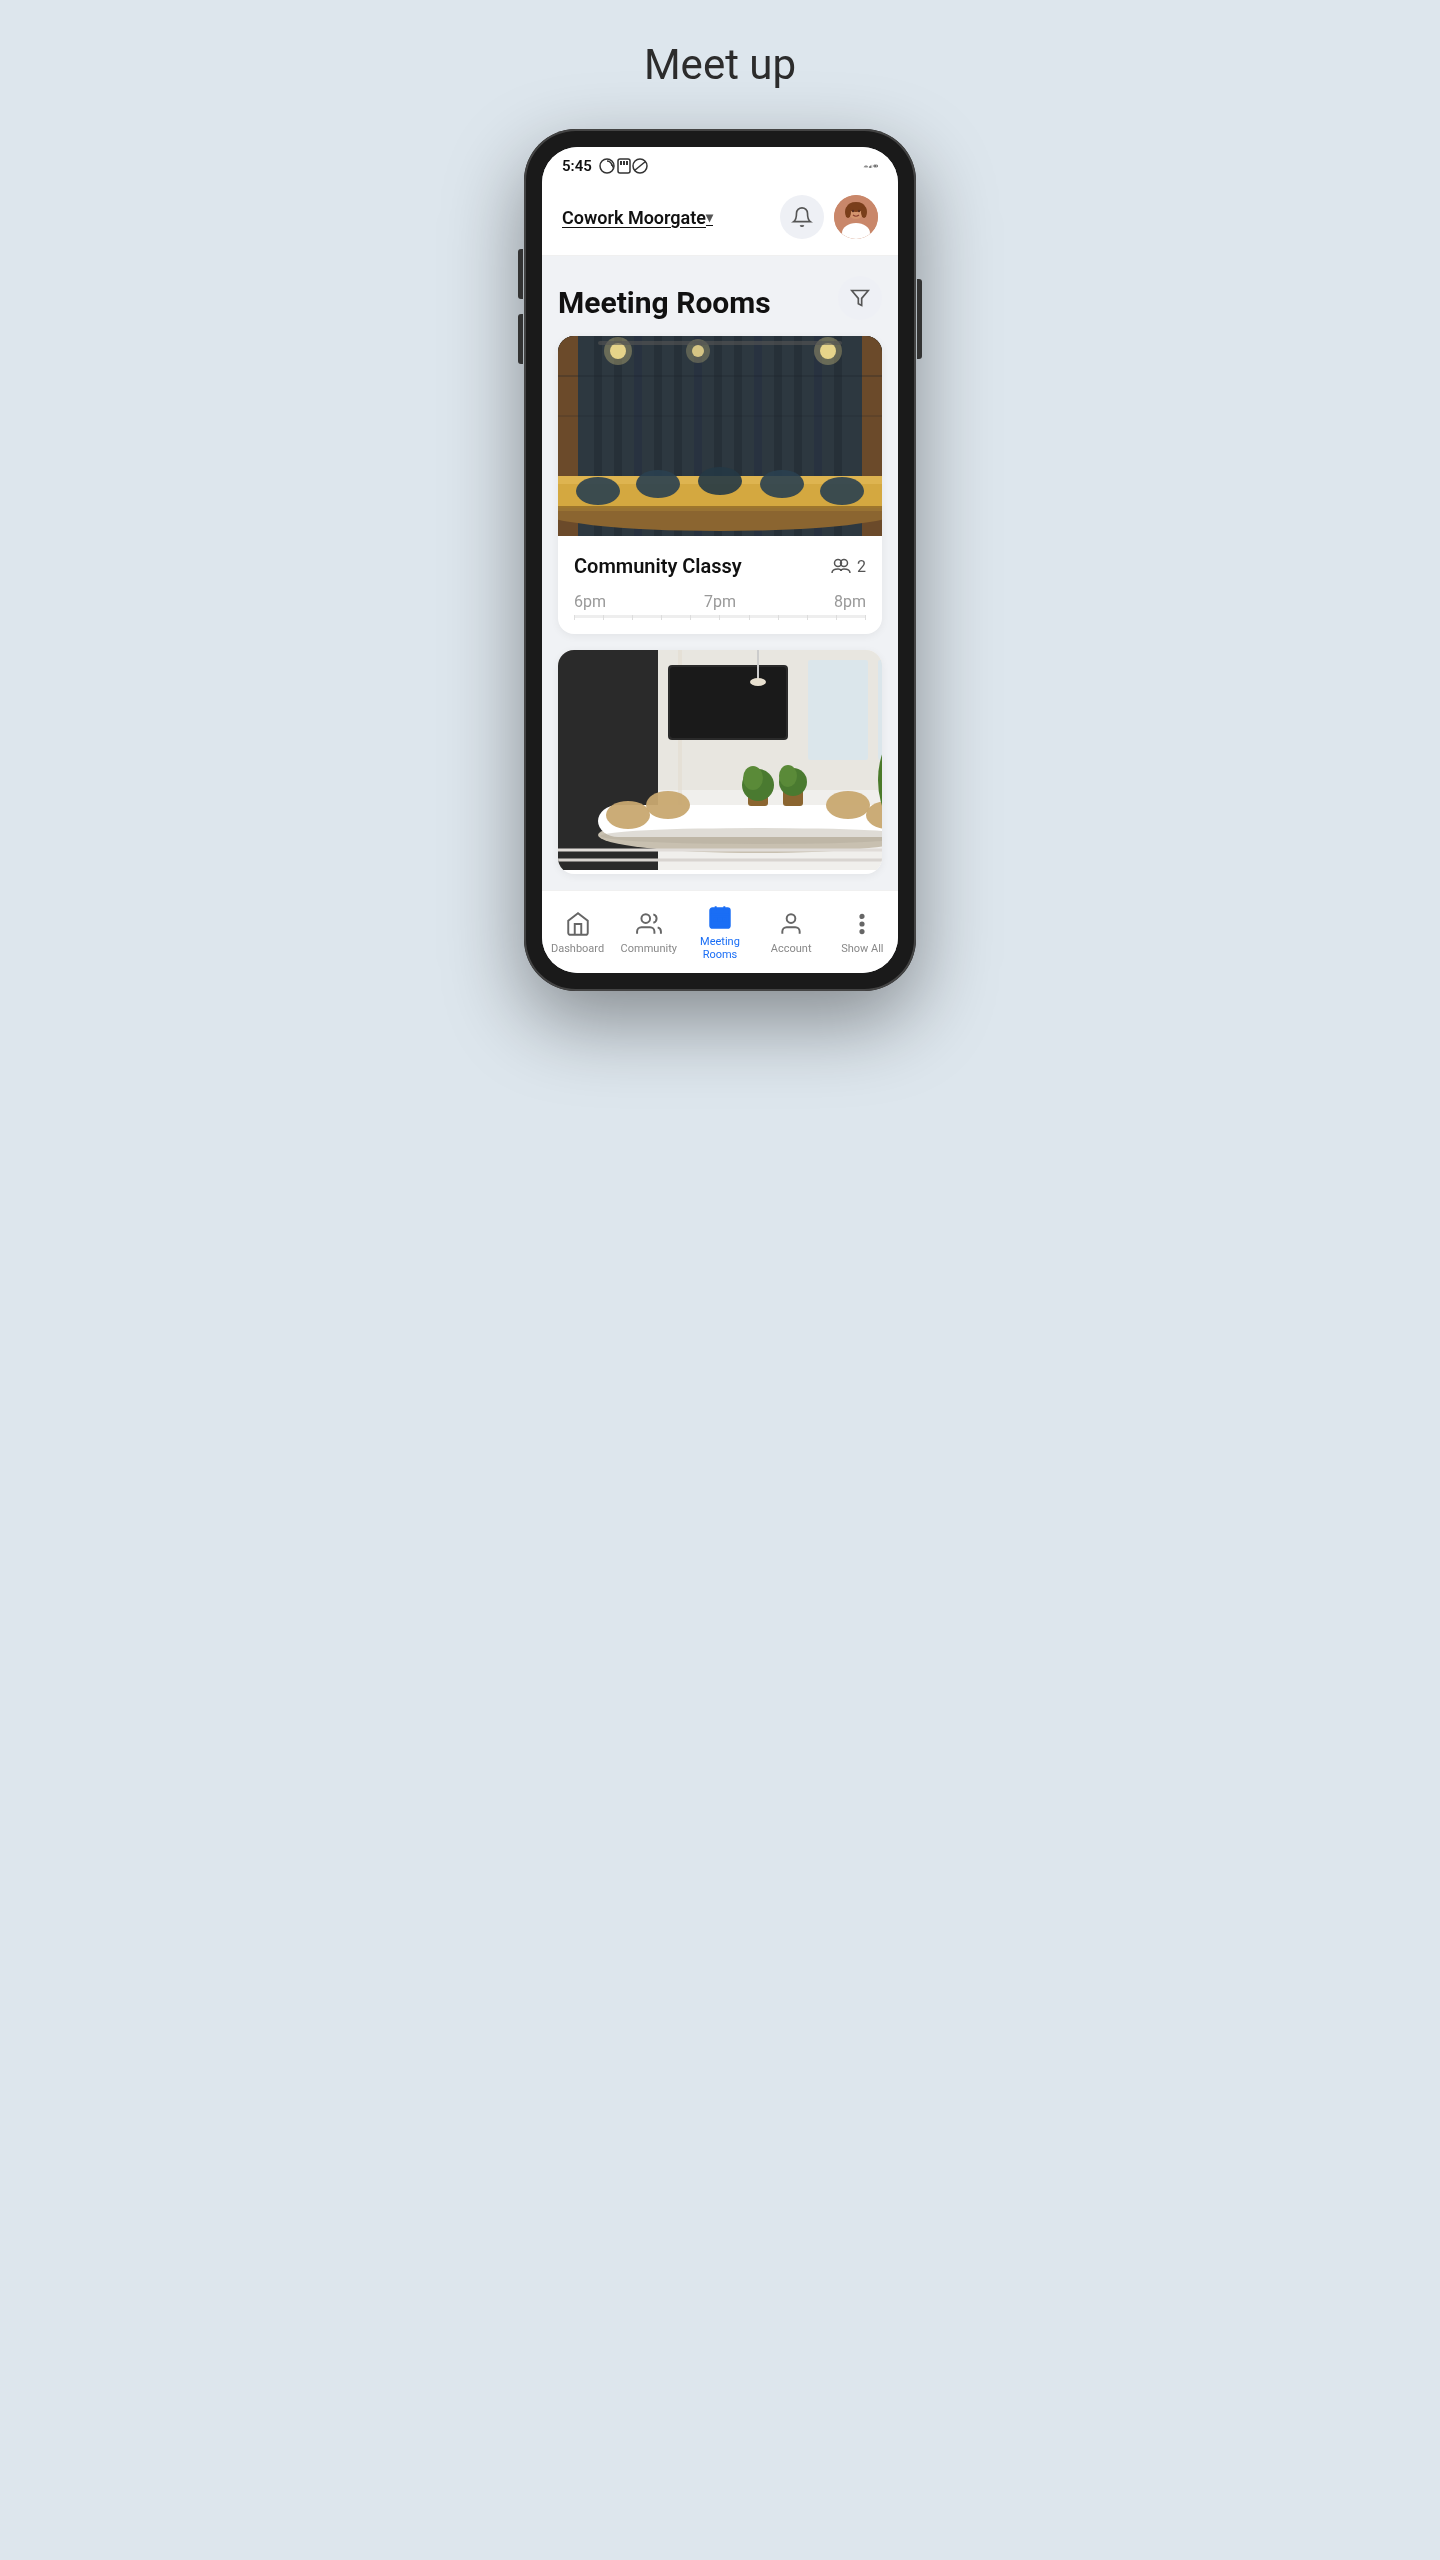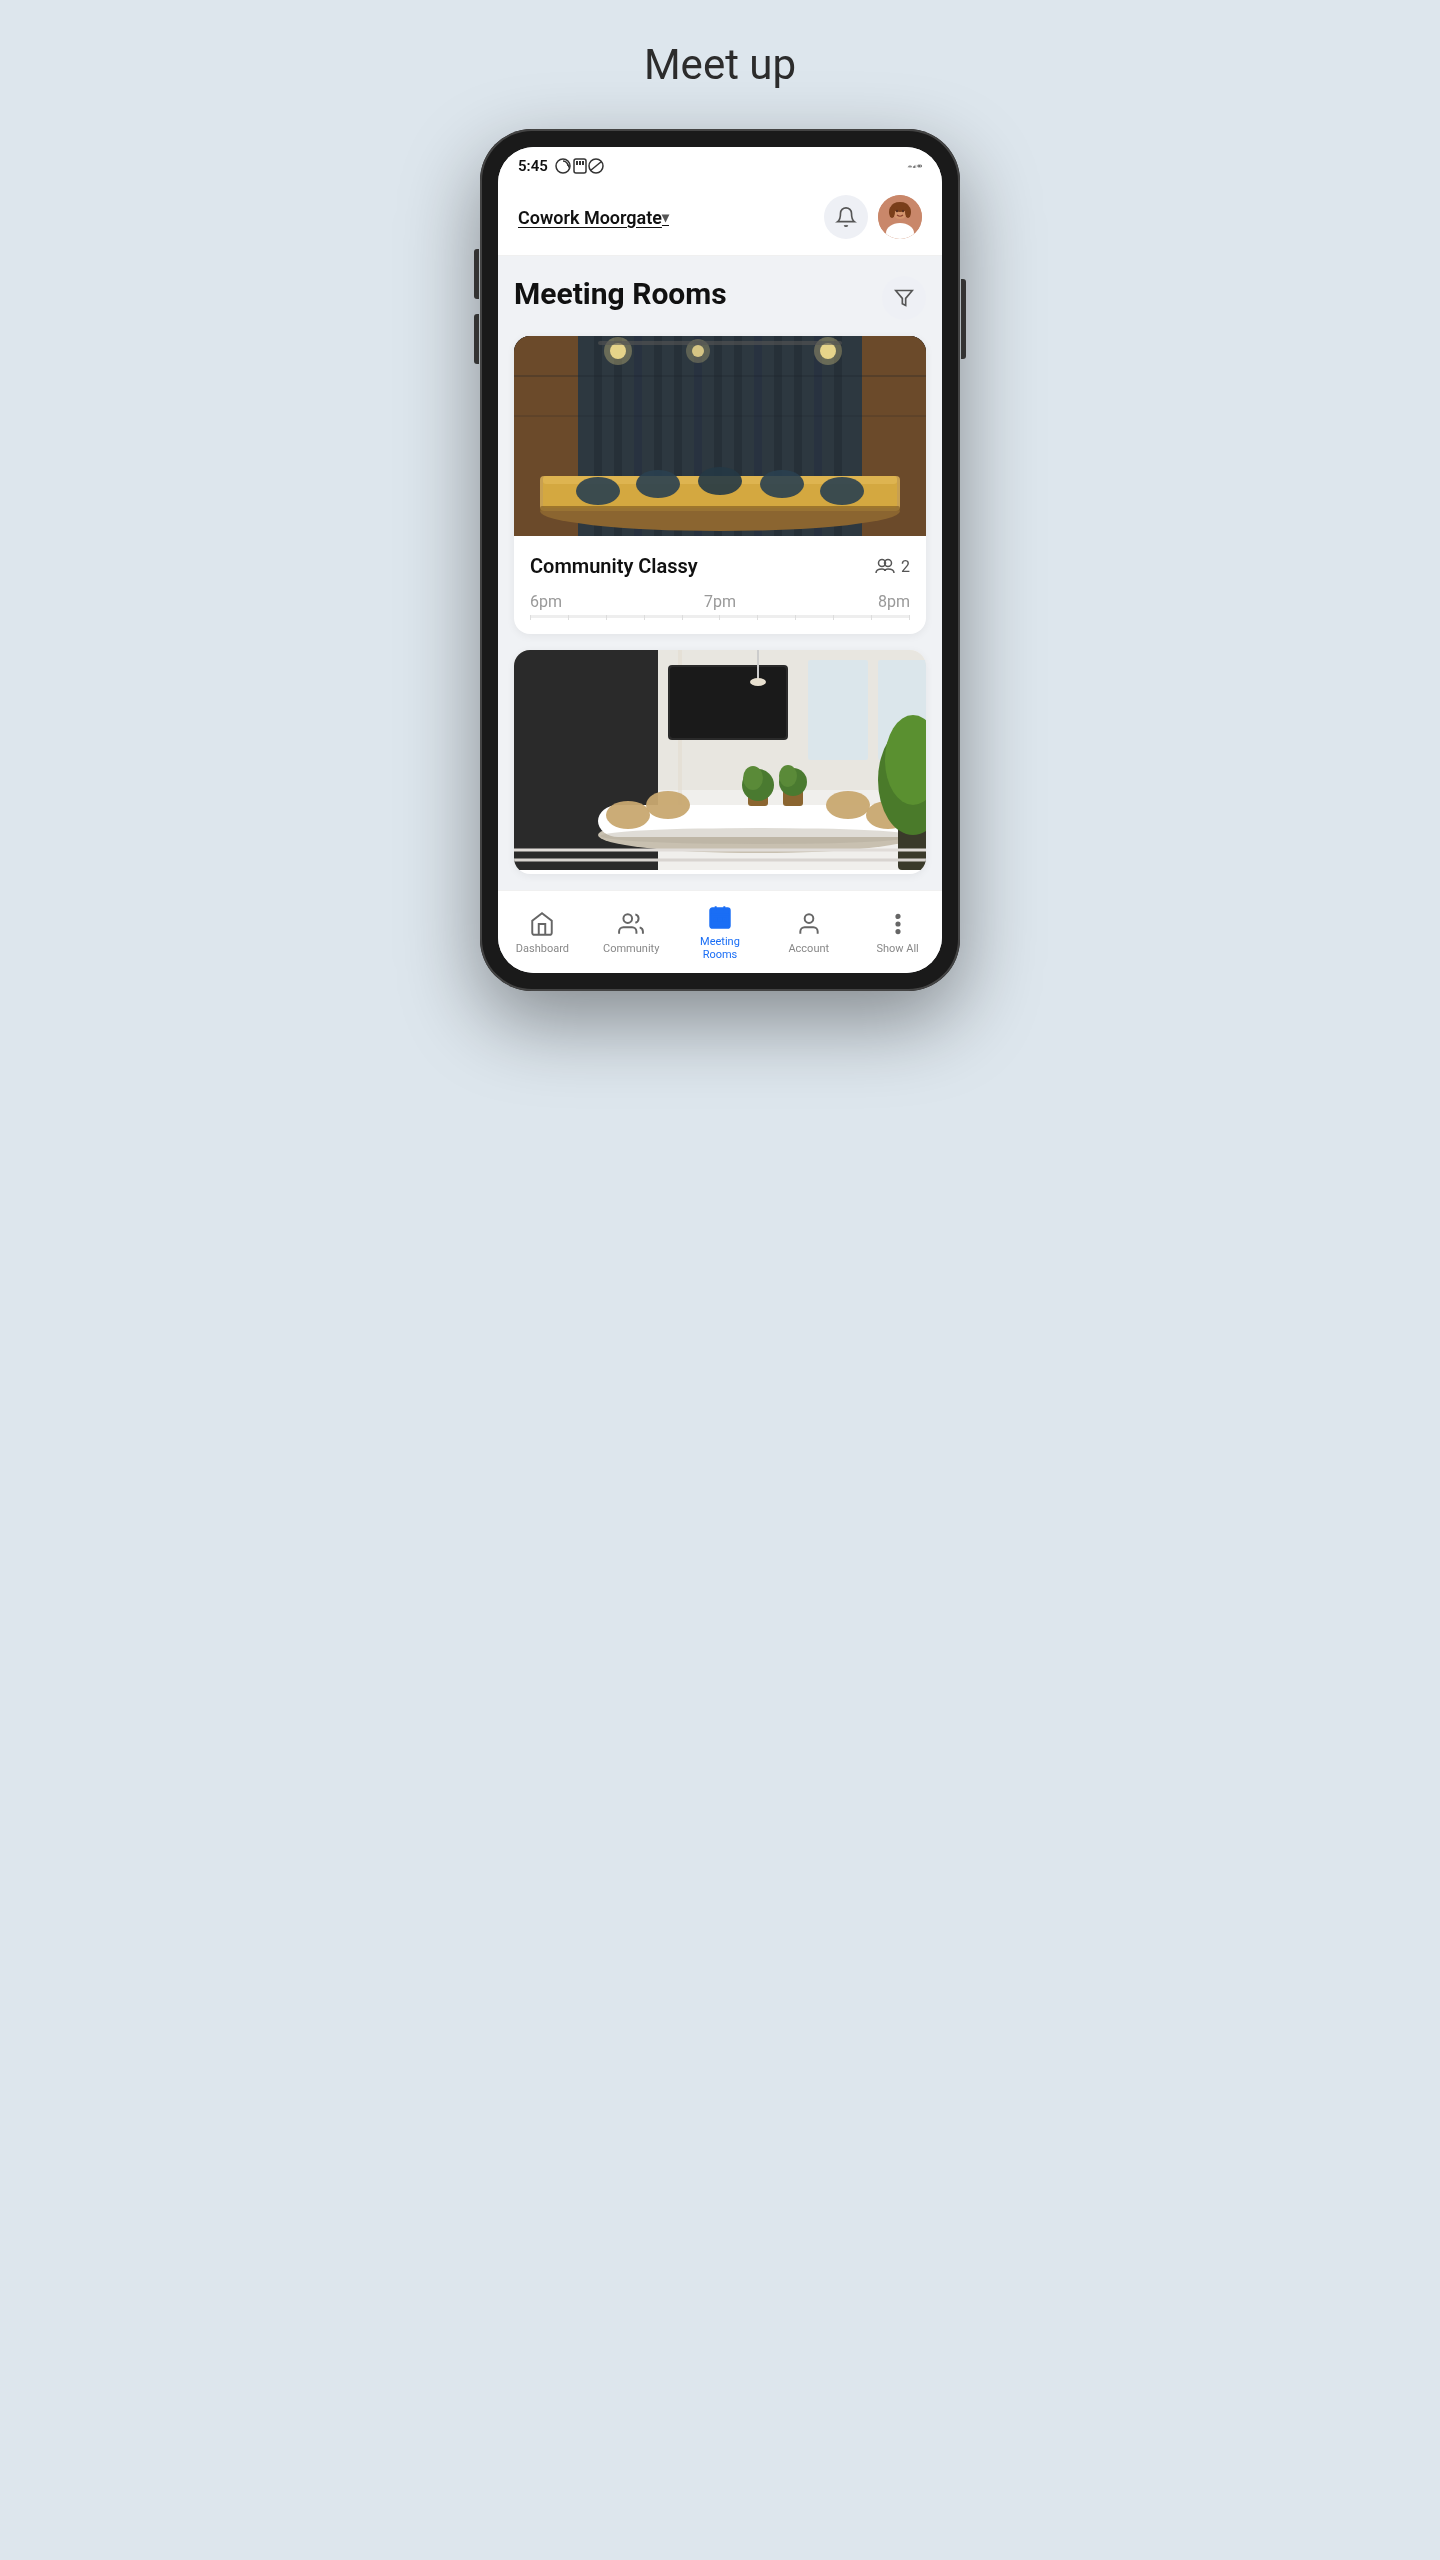--- a/index.html
+++ b/index.html
@@ -16,21 +16,21 @@
 
     .app-title {
       font-size: 42px;
       font-weight: 400;
       color: #2c2c2c;
       margin-bottom: 40px;
       text-align: center;
     }
 
     .phone-frame {
-      width: 480px;
+      width: 392px;
       background: #1a1a1a;
       border-radius: 52px;
       padding: 18px;
       box-shadow: 0 30px 80px rgba(0,0,0,0.4), inset 0 0 0 2px #444;
       position: relative;
     }
 
     
     .phone-frame::before {
       content: '';
@@ -176,21 +176,21 @@
     
     .main-content {
       background: #f0f2f5;
       padding: 20px 16px 0;
       overflow-y: auto;
     }
 
     .section-header {
       display: flex;
       justify-content: space-between;
-      align-items: flex-start;
+      align-items: flex-end;
       margin-bottom: 16px;
     }
 
     .section-title {
       font-size: 30px;
       font-weight: 700;
       color: #111;
     }
 
     .filter-btn {

